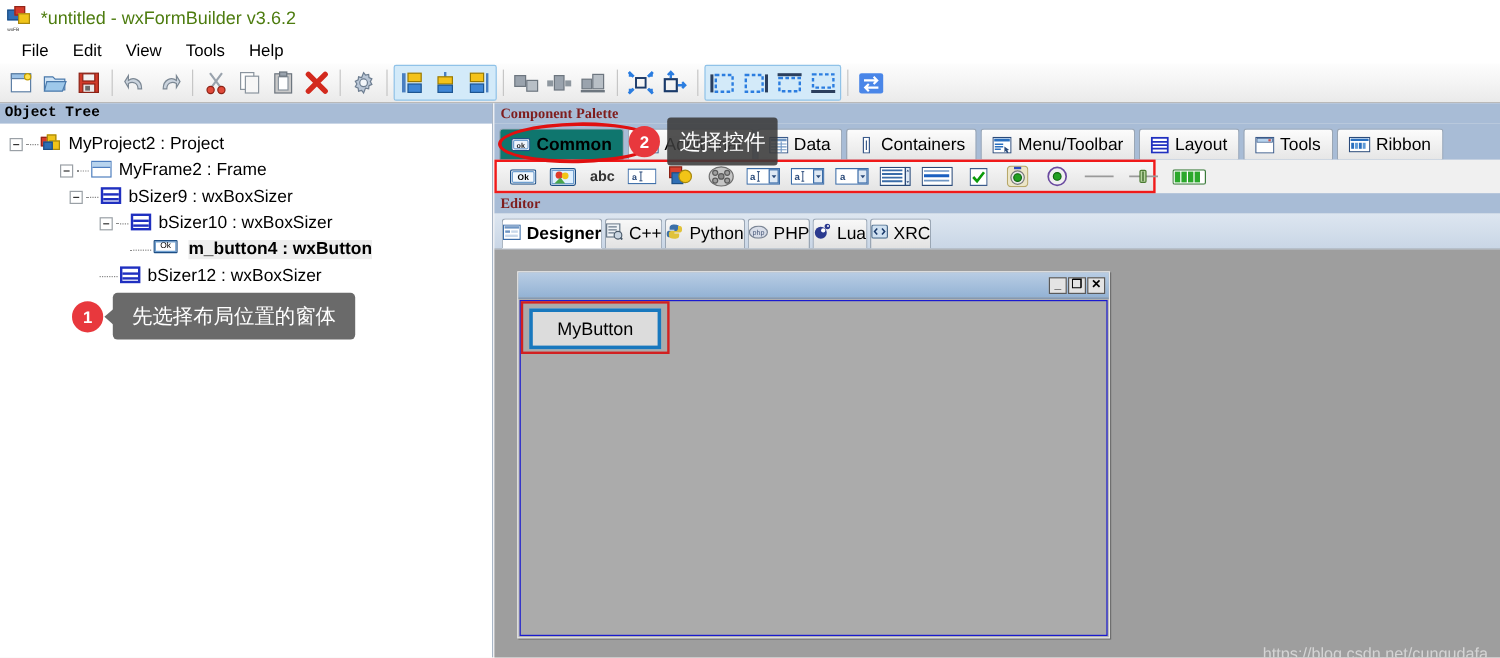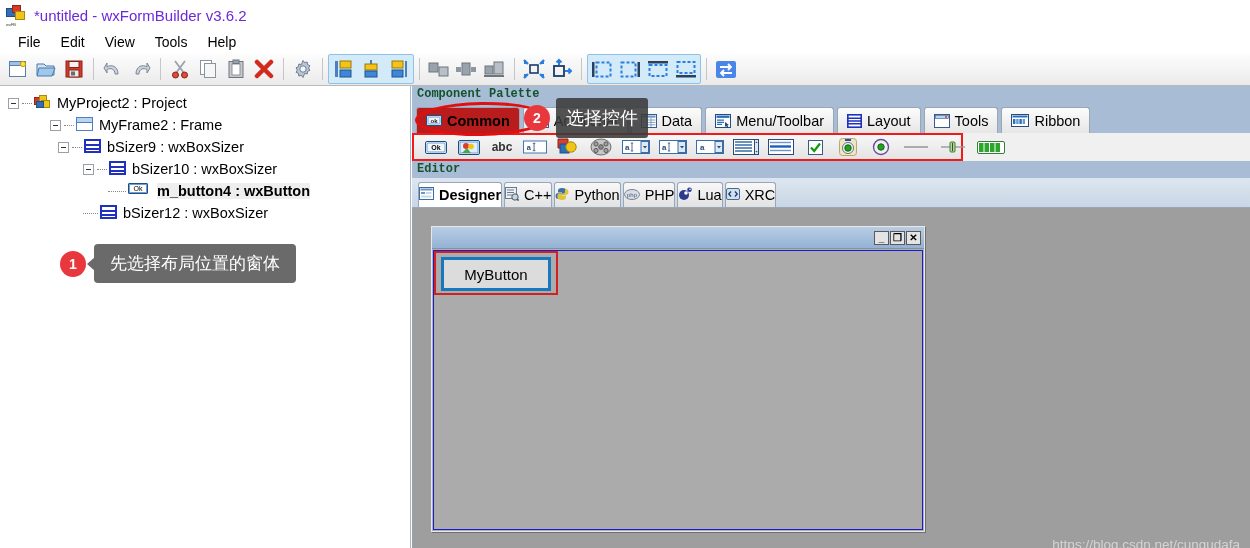--- a/index.html
+++ b/index.html
@@ -20,21 +20,21 @@
     display:flex; align-items:center; padding-left:6px;
   }
   #app-icon{
     width:20px; height:20px; position:relative; flex:0 0 auto; margin-right:8px;
   }
   #app-icon .sq{ position:absolute; border:1px solid #7a4a16;}
   #app-icon .a{ left:0; top:3px; width:10px; height:9px; background:#2f6fb5; border-color:#1d4f86;}
   #app-icon .b{ left:6px; top:0px; width:9px; height:8px; background:#d63b2a; border-color:#92251a;}
   #app-icon .c{ left:9px; top:6px; width:10px; height:9px; background:#f0c419; border-color:#a8880d;}
   #app-icon .lbl{position:absolute; left:0; bottom:-2px; font-size:4px; color:#333; font-family:"Liberation Sans",sans-serif;}
-  #title-text{ font-size:15px; color:#6d28d9; }
+  #title-text{ font-size:15px; color:#4d7c0f; }
 
   
   #menubar{
     position:absolute; left:0; top:30px; width:1250px; height:23px;
     background:#ffffff;
     display:flex; align-items:center; padding-left:8px;
   }
   .menu-item{
     font-size:14px; color:#000; padding:2px 10px; cursor:default;
   }
@@ -122,36 +122,36 @@
     border-top:7px solid transparent; border-bottom:7px solid transparent;
     border-right:8px solid #6a6a6a;
   }
 
   
   #right-panel{
     position:absolute; left:412px; top:86px; width:838px; height:462px; background:#f0f0f0;
   }
   .pane-header{
     height:17px; background:#a8bcd6;
-    font-family:Liberation Mono, monospace; font-size:12px; font-weight:bold;
-    color:#14532d; padding-left:5px; line-height:17px;
+    font-family:Liberation Serif, serif; font-size:12px; font-weight:bold;
+    color:#7f1d1d; padding-left:5px; line-height:17px;
   }
 
   
   #palette-tabs{
     height:30px; background:#a8bcd6; display:flex; align-items:flex-end; padding-left:4px; gap:3px;
     position:relative;
   }
   .ptab{
     height:26px; background:linear-gradient(to bottom,#fcfcfc,#e6e6e6);
     border:1px solid #9aa6b4; border-bottom:none; border-radius:3px 3px 0 0;
     display:flex; align-items:center; gap:5px; padding:0 9px; font-size:14.5px; color:#000;
     white-space:nowrap;
   }
-  .ptab.active{ background:#b91c1c; font-weight:bold; }
+  .ptab.active{ background:#0f766e; font-weight:bold; }
   .ptab .ti{ flex:0 0 auto; display:flex; align-items:center;}
 
   
   #palette-row{
     height:28px; background:linear-gradient(to bottom,#f7f7f7,#e4e4e4);
     display:flex; align-items:center; padding-left:10px; gap:9px;
     border:2px solid #f01a1a; border-top:2px solid #f01a1a;
     width:551px; margin-left:0px; position:relative;
   }
   .pitem{ flex:0 0 auto; display:flex; align-items:center; justify-content:center; width:24px; height:20px;font-weight:bold;}
@@ -424,20 +424,21 @@
   <div class="tb-btn">
     <svg width="24" height="22" viewBox="0 0 24 22">
       <rect x="2" y="3" width="20" height="17" rx="2" fill="#4a86e8"></rect>
       <path d="M6 9 H17 M14 6 L17 9 L14 12" stroke="#fff" stroke-width="1.8" fill="none"></path>
       <path d="M18 15 H7 M10 12 L7 15 L10 18" stroke="#fff" stroke-width="1.8" fill="none"></path>
     </svg>
   </div>
 </div>
 
 <div id="left-panel">
+  <div id="objtree-header">Object Tree</div>
   <div id="tree-body">
 
     <div class="tree-row" style="padding-left:8px;">
       <div class="expander"></div>
       <div class="dots"></div>
       <div class="ticon">
         <div class="ic-proj">
             <s class="p1"></s>
             <s class="p2"></s>
             <s class="p3"></s>
@@ -538,20 +539,29 @@
       <span class="ti">
         <svg width="16" height="14" viewBox="0 0 16 14">
             <rect x="0.5" y="0.5" width="15" height="13" fill="#fff" stroke="#3a5a8a"></rect>
             <rect x="1.5" y="1.5" width="13" height="2.2" fill="#6f96c4"></rect>
             <path d="M1.5 6 H14.5 M1.5 8.4 H14.5 M1.5 10.8 H14.5 M5.8 4 V13 M10 4 V13" stroke="#6f96c4" stroke-width="0.9"></path>
           </svg>
       </span>
       <span>Data</span>
     </div>
 
+    <div class="ptab">
+      <span class="ti">
+        <svg width="14" height="14" viewBox="0 0 14 14">
+            <rect x="4.5" y="0.5" width="5" height="13" fill="#fff" stroke="#3a5a8a"></rect>
+            <path d="M7 3 V11" stroke="#3a5a8a" stroke-width="1"></path>
+          </svg>
+      </span>
+      <span>Containers</span>
+    </div>
 
     <div class="ptab">
       <span class="ti">
         <svg width="16" height="14" viewBox="0 0 16 14">
             <rect x="0.5" y="0.5" width="15" height="13" fill="#fff" stroke="#2a4a7a"></rect>
             <rect x="1.5" y="1.5" width="13" height="2.4" fill="#2a6fbe"></rect>
             <path d="M2 6.2 H9 M2 8.3 H9 M2 10.4 H7" stroke="#2a6fbe" stroke-width="1.2"></path>
             <path d="M10 8 l4 3 l-1.6 0.3 l1 1.8 l-1.2 .6 l-1-1.8 l-1.2 1 Z" fill="#2a4a7a"></path>
           </svg>
       </span>

